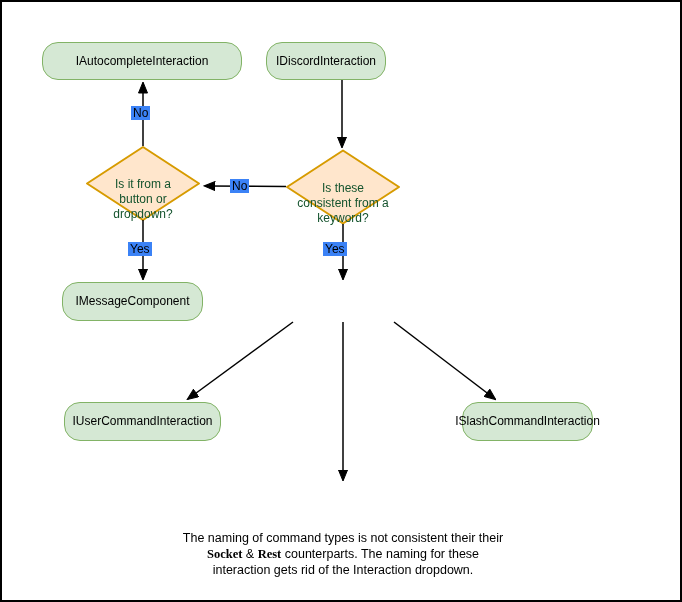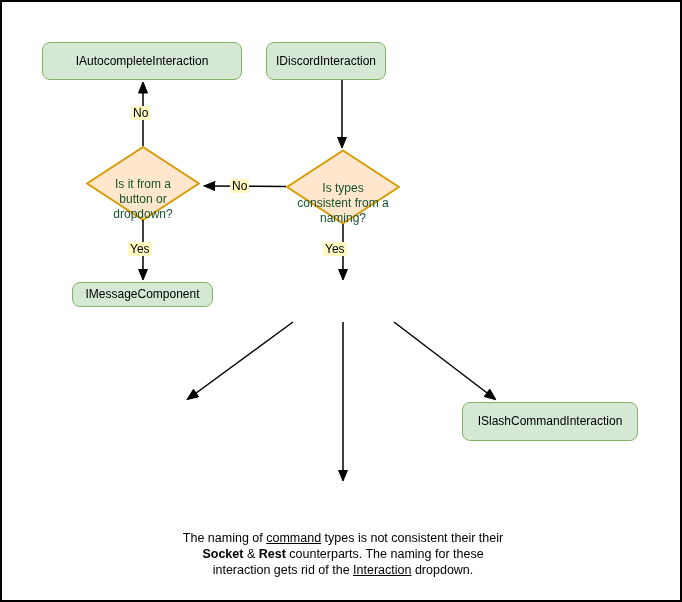--- a/index.html
+++ b/index.html
@@ -19,21 +19,21 @@
   svg.edges {
     position: absolute;
     left: 0; top: 0;
     width: 682px; height: 602px;
     pointer-events: none;
   }
   .node {
     position: absolute;
     background: #d5e8d4;
     border: 1.5px solid #82b366;
-    border-radius: 8px;
+    border-radius: 16px;
     display: flex;
     align-items: center;
     justify-content: center;
     text-align: center;
     font-size: 12px;
     line-height: 15px;
     color: #000000;
   }
   .decision-text {
     position: absolute;
@@ -42,39 +42,39 @@
     align-items: center;
     justify-content: center;
     text-align: center;
     font-size: 12px;
     line-height: 15px;
     color: #14532d;
     margin-top: 16px;
   }
   .edge-label {
     position: absolute;
-    background: #fef9c3;
+    background: #3b82f6;
     font-size: 12px;
     line-height: 14px;
     padding: 0 2px;
     text-align: center;
     color: #000000;
   }
   .caption {
     position: absolute;
     left: 0;
     width: 682px;
     top: 528px;
     text-align: center;
     font-size: 12.5px;
     line-height: 16px;
     color: #000000;
   }
-  .caption .u { text-decoration: underline; }
-  .caption .b { font-weight: bold; }
+  .caption .u { }
+  .caption .b { font-weight: bold; font-family: Liberation Serif, serif; }
 </style>
 </head>
 <body>
 
 <div class="canvas">
 
   <svg class="edges" viewBox="0 0 682 602">
     <defs>
       <marker id="arrow" markerUnits="userSpaceOnUse" markerWidth="12" markerHeight="10" refX="10.5" refY="5" orient="auto">
         <path d="M0.5,0.5 L11.5,5 L0.5,9.5 Z" fill="#000000" stroke="#000000"></path>
@@ -95,41 +95,44 @@
   </svg>
 
   <div class="node" style="left:40px;  top:40px;  width:200px; height:38px;">
     <span>IAutocompleteInteraction</span>
   </div>
 
   <div class="node" style="left:264px; top:40px;  width:120px; height:38px;">
     <span>IDiscordInteraction</span>
   </div>
 
-  <div class="node" style="left:70px;  top:280px; width:141px; height:25px;">
+  <div class="node" style="left:60px;  top:280px; width:141px; height:39px;">
     <span>IMessageComponent</span>
   </div>
 
 
+  <div class="node" style="left:62px;  top:400px; width:157px; height:39px;">
+    <span>IUserCommandInteraction</span>
+  </div>
 
-  <div class="node" style="left:460px; top:400px; width:176px; height:39px;">
+  <div class="node" style="left:460px; top:400px; width:131px; height:39px;">
     <span>ISlashCommandInteraction</span>
   </div>
 
 
   <div class="decision-text" style="left:86px; top:151px; width:110px; height:61px;">
     <div>Is it from a</div>
     <div>button or</div>
     <div>dropdown?</div>
   </div>
 
   <div class="decision-text" style="left:286px; top:154px; width:110px; height:62px;">
-    <div>Is types</div>
+    <div>Is these</div>
     <div>consistent from a</div>
-    <div>naming?</div>
+    <div>keyword?</div>
   </div>
 
   <div class="edge-label" style="left:129px; top:104px;">No</div>
   <div class="edge-label" style="left:228px; top:177px;">No</div>
   <div class="edge-label" style="left:126px; top:240px;">Yes</div>
   <div class="edge-label" style="left:321px; top:240px;">Yes</div>
 
   <div class="caption">
     <div><span>The naming of </span><span class="u">command</span><span> types is not consistent their their</span></div>
     <div><span class="b">Socket</span><span> &amp; </span><span class="b">Rest</span><span> counterparts. The naming for these</span></div>

